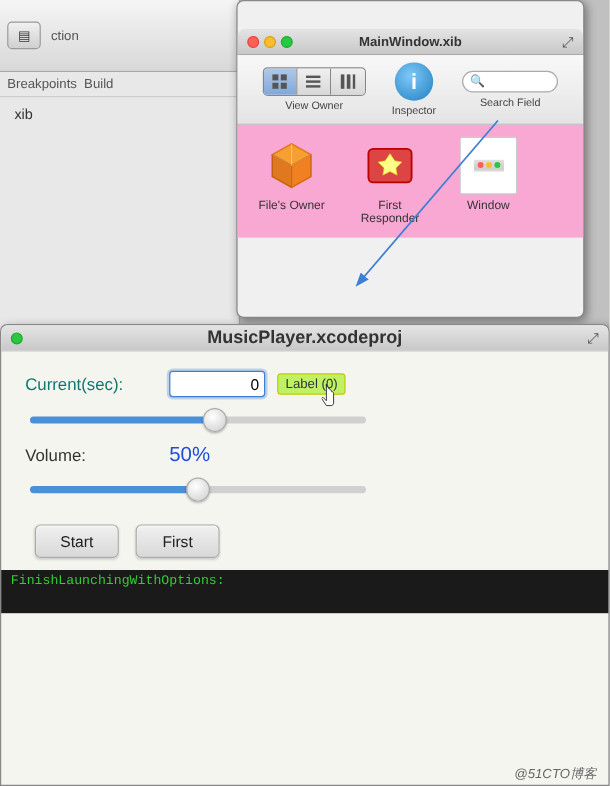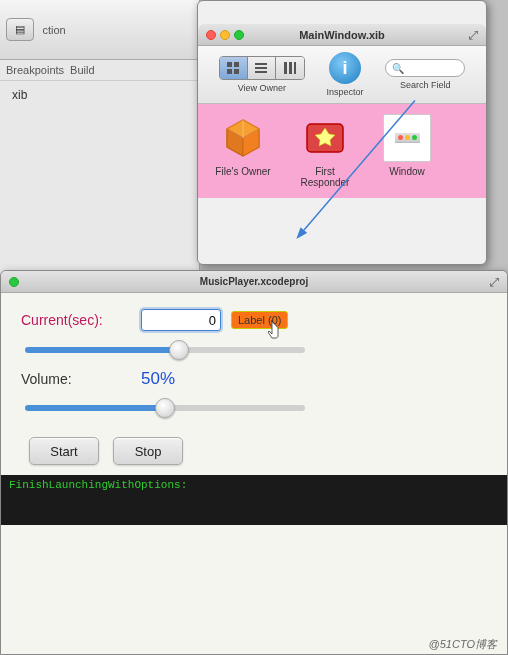--- a/index.html
+++ b/index.html
@@ -242,21 +242,21 @@
       background: linear-gradient(to bottom, #e4e4e4, #c8c8c8);
       border-bottom: 1px solid #aaa;
       border-radius: 6px 6px 0 0;
       display: flex;
       align-items: center;
       padding: 0 8px;
       gap: 4px;
       position: relative;
     }
     .proj-title-text {
-      font-size: 10px;
+      font-size: 15px;
       color: #333;
       font-weight: bold;
       position: absolute;
       left: 0; right: 0;
       text-align: center;
       pointer-events: none;
     }
     .proj-status-dot {
       width: 10px; height: 10px;
       border-radius: 50%;
@@ -269,39 +269,39 @@
       flex-direction: column;
       gap: 16px;
     }
     .form-row {
       display: flex;
       align-items: center;
       gap: 10px;
     }
     .form-label {
       font-size: 14px;
-      color: #be185d;
+      color: #0f766e;
       min-width: 110px;
     }
     .form-input {
       width: 90px;
       height: 22px;
       border: 1px solid #aaa;
       border-radius: 3px;
       background: white;
       font-size: 13px;
       padding: 0 4px;
       text-align: right;
     }
     .form-input.active {
       border-color: #3d7fd4;
       box-shadow: 0 0 0 2px rgba(61,127,212,0.3);
     }
     .tooltip-box {
-      background: #f97316;
+      background: #bef264;
       border: 1px solid #c8c800;
       border-radius: 3px;
       padding: 2px 6px;
       font-size: 11px;
       color: #333;
       white-space: nowrap;
     }
     .slider-row {
       display: flex;
       align-items: center;
@@ -381,21 +381,21 @@
       cursor: pointer;
       padding: 0 14px;
       box-shadow: 0 1px 1px rgba(255,255,255,0.8) inset, 0 1px 2px rgba(0,0,0,0.15);
     }
     .log-area {
       background: #1a1a1a;
       color: #33cc33;
       font-family: 'Courier New', monospace;
       font-size: 11px;
       padding: 4px 8px;
-      height: 50px;
+      height: 36px;
       overflow: hidden;
     }
     .watermark {
       position: absolute;
       bottom: 2px;
       right: 10px;
       font-size: 11px;
       color: #666;
       font-style: italic;
     }
@@ -569,21 +569,21 @@
 
     <div class="slider-row-volume">
       <div class="slider-track-volume">
         <div class="slider-thumb-volume"></div>
       </div>
     </div>
   </div>
 
   <div class="bottom-buttons">
     <button class="mac-button">Start</button>
-    <button class="mac-button">Stop</button>
+    <button class="mac-button">First</button>
   </div>
 
   <div class="log-area">
     <span style="color:#33cc33;">FinishLaunchingWithOptions:</span>
   </div>
 
   <div class="watermark">@51CTO博客</div>
 </div>
 
 <div class="cursor-hand">

